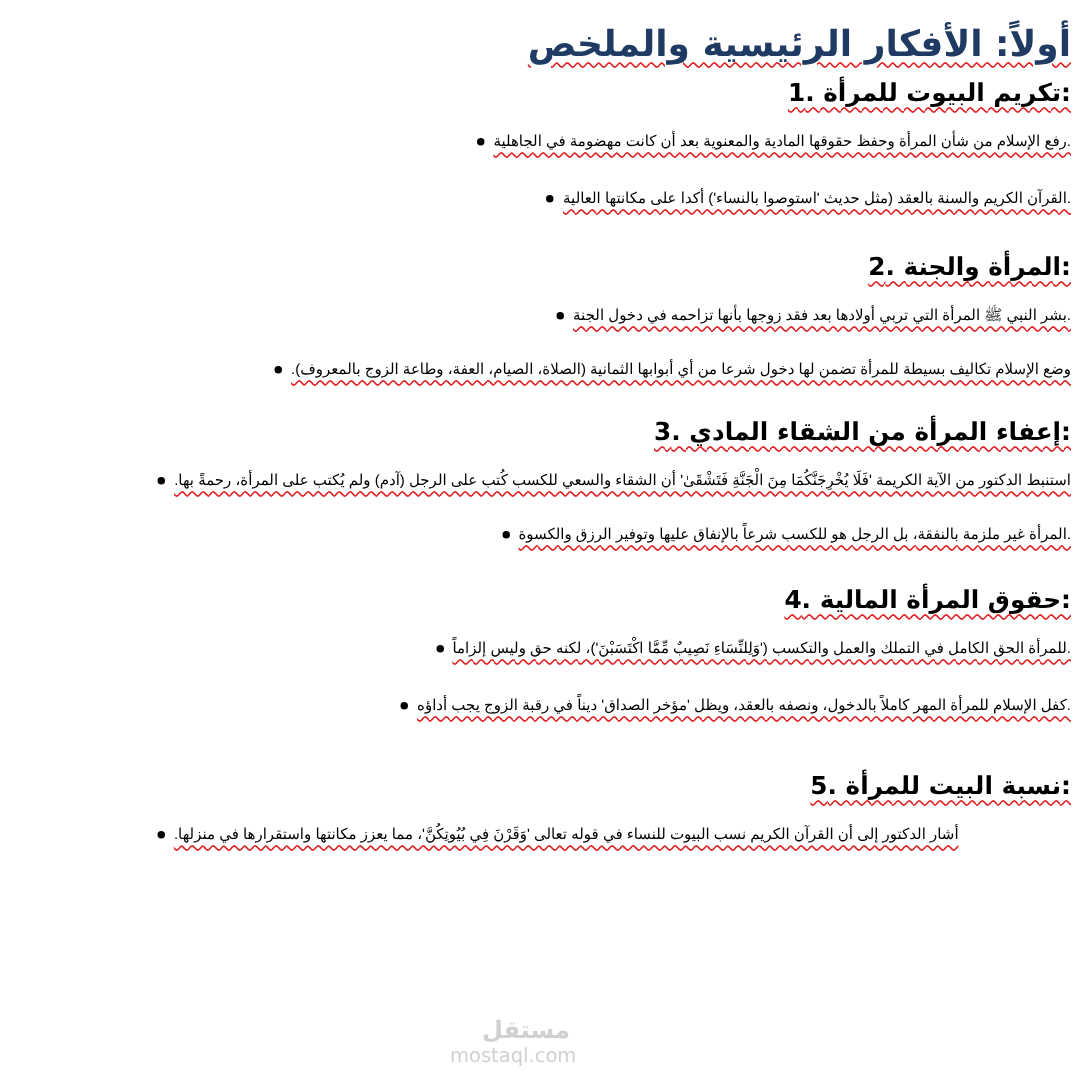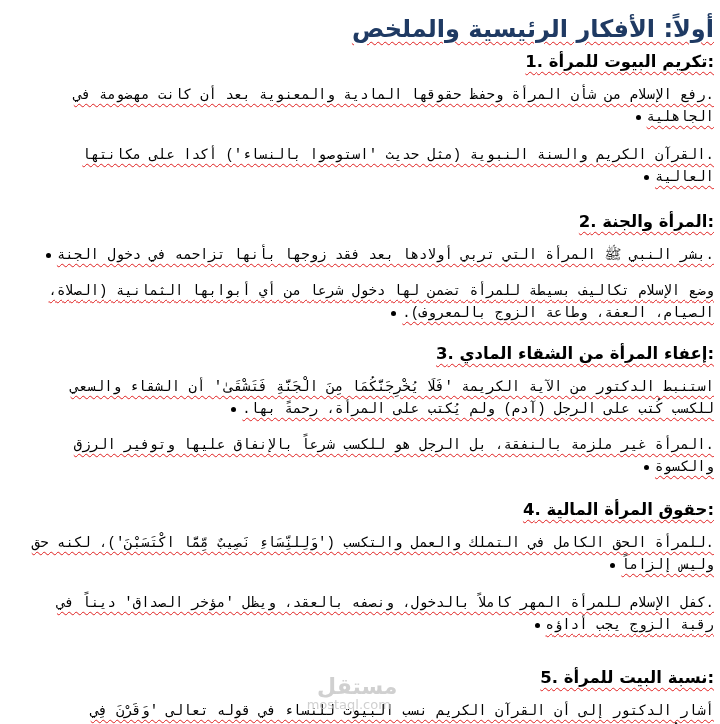--- a/index.html
+++ b/index.html
@@ -47,22 +47,22 @@
       text-align: right;
       line-height: 24px;
       margin: 0;
     }
     .bullet-list {
       list-style: none;
       margin: 0;
       padding: 0;
     }
     .bullet {
-      font-family: Liberation Mono, monospace;
-      font-size: 14px;
+      font-family: Liberation Sans, sans-serif;
+      font-size: 10px;
       line-height: 22px;
       text-align: right;
       position: relative;
       padding-right: 0;
       padding-left: 14px;
     }
     .bullet-dot {
       display: inline-block;
       width: 5px;
       height: 5px;
@@ -77,21 +77,21 @@
       top: 676px;
       direction: ltr;
       color: #c8c8c8;
       font-family: "DejaVu Sans", sans-serif;
       font-size: 13px;
       line-height: 14px;
       text-align: center;
       opacity: 0.85;
     }
     .watermark .wm-ar {
-      font-size: 22px;
+      font-size: 16px;
       font-weight: bold;
       line-height: 22px;
       direction: rtl;
       margin-left: 17px;
     }
   </style>
 </head>
 <body>
 
 <div class="page">
@@ -101,21 +101,21 @@
   </h1>
 
   <h2 class="section-heading" style="margin-top:4px;">
     <span class="squiggle">:تكريم البيوت للمرأة .1</span>
   </h2>
   <ul class="bullet-list">
     <li class="bullet" style="margin-top:10px;">
       <span class="squiggle">.رفع الإسلام من شأن المرأة وحفظ حقوقها المادية والمعنوية بعد أن كانت مهضومة في الجاهلية</span><span class="bullet-dot"></span>
     </li>
     <li class="bullet" style="margin-top:16px;">
-      <span class="squiggle">.القرآن الكريم والسنة النبوية (مثل حديث 'استوصوا بالنساء') أكدا على مكانتها العالية</span><span class="bullet-dot"></span>
+      <span class="squiggle">.القرآن الكريم والسنة بالعقد (مثل حديث 'استوصوا بالنساء') أكدا على مكانتها العالية</span><span class="bullet-dot"></span>
     </li>
   </ul>
 
   <h2 class="section-heading" style="margin-top:22px;">
     <span class="squiggle">:المرأة والجنة .2</span>
   </h2>
   <ul class="bullet-list">
     <li class="bullet" style="margin-top:10px;">
       <span class="squiggle">.بشر النبي ﷺ المرأة التي تربي أولادها بعد فقد زوجها بأنها تزاحمه في دخول الجنة</span><span class="bullet-dot"></span>
     </li>
@@ -145,21 +145,21 @@
     </li>
     <li class="bullet" style="margin-top:16px;">
       <span class="squiggle">.كفل الإسلام للمرأة المهر كاملاً بالدخول، ونصفه بالعقد، ويظل 'مؤخر الصداق' ديناً في رقبة الزوج يجب أداؤه</span><span class="bullet-dot"></span>
     </li>
   </ul>
 
   <h2 class="section-heading" style="margin-top:30px;">
     <span class="squiggle">:نسبة البيت للمرأة .5</span>
   </h2>
   <ul class="bullet-list">
-    <li class="bullet" style="margin-top:10px;">
+    <li class="bullet" style="margin-top:10px;text-align:center;">
       <span class="squiggle">أشار الدكتور إلى أن القرآن الكريم نسب البيوت للنساء في قوله تعالى 'وَقَرْنَ فِي بُيُوتِكُنَّ'، مما يعزز مكانتها واستقرارها في منزلها.</span><span class="bullet-dot"></span>
     </li>
   </ul>
 
 </div>
 
 <div class="watermark">
   <div class="wm-ar">مستقل</div>
   <div class="wm-en">mostaql.com</div>
 </div>

